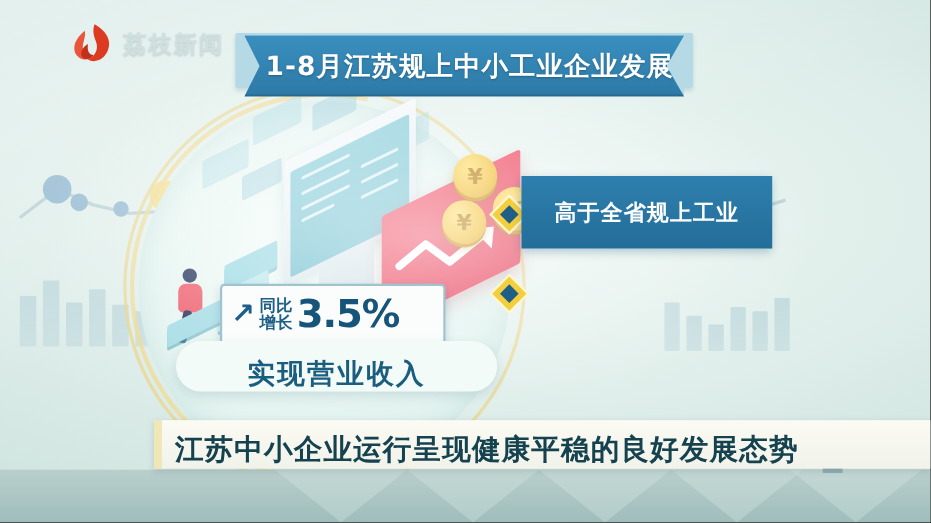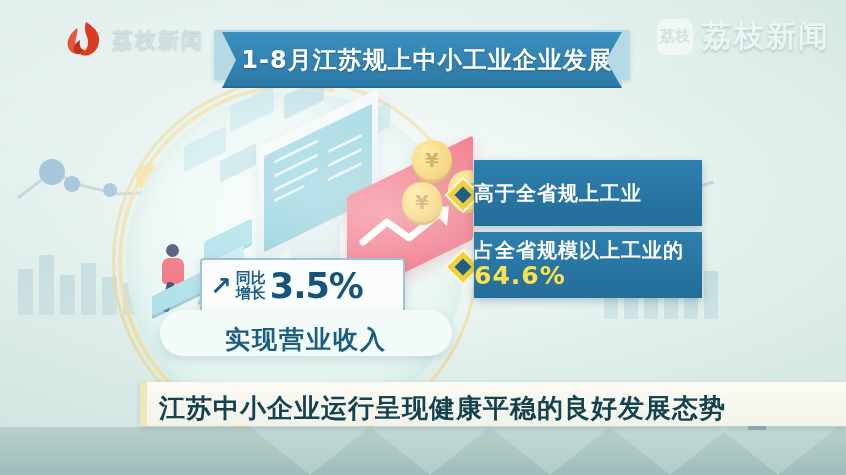--- a/index.html
+++ b/index.html
@@ -87,21 +87,21 @@
     display:flex;align-items:center;justify-content:center;
     clip-path:polygon(0 0,100% 0,100% 100%,0 100%,14px 50%);
     box-shadow:inset 0 -2px 0 rgba(0,0,0,.12);}
   .ribbon:after{content:"";position:absolute;right:0;top:0;width:16px;height:100%;
     background:#b6d9e6;clip-path:polygon(100% 0,100% 100%,0 50%);}
   .ribbon span{font-size:24px;font-weight:700;color:#fff;letter-spacing:1px;
     text-shadow:0 1px 2px rgba(0,0,0,.25);padding-left:10px;}
 
   
   .infobox{position:absolute;background:linear-gradient(180deg,#2e7fae,#236d99);
-    display:flex;flex-direction:column;justify-content:center;
+    display:flex;flex-direction:row;align-items:center;justify-content:center;
     box-shadow:0 3px 8px rgba(40,90,120,.3);}
   .infobox .l1{font-size:20px;font-weight:700;color:#ffffff;letter-spacing:1px;line-height:1.15;}
   .infobox .l2{font-size:21px;font-weight:700;color:#ffffff;letter-spacing:1px;line-height:1.15;}
   .infobox .num{font-size:25px;font-weight:700;color:#ffe14d;}
   .diamond{position:absolute;width:22px;height:22px;background:#f3cf3f;transform:rotate(45deg);
     box-shadow:0 0 0 2px #fff7d0;}
   .diamond i{position:absolute;inset:5px;background:#1f5f87;}
 
   
   .growth{position:absolute;left:200px;top:258px;width:185px;height:52px;
@@ -242,45 +242,35 @@
     <div class="chmark">
       <svg width="42" height="40" viewBox="0 0 42 40">
         <path d="M24 2 C34 8 40 16 36 26 C33 34 24 38 18 34 C25 31 28 24 25 17 C23 12 22 7 24 2 Z" fill="#dd3a22"></path>
         <path d="M15 8 C9 13 4 20 6 27 C8 33 15 36 20 33 C14 30 12 24 14 18 C15 14 16 11 15 8 Z" fill="#e8553a"></path>
         <path d="M18 20 C13 23 10 28 13 32 C16 35 21 34 23 30 C19 30 17 26 18 20 Z" fill="#c42f1c"></path>
       </svg>
     </div>
     <div class="chname">荔枝新闻</div>
   </div>
 
-  <div class="brand">
-    <div class="brand-mark">荔枝</div>
-    <div class="brand-text">荔枝新闻</div>
-  </div>
 
   <div class="ribbon-band"></div>
   <div class="ribbon">
     <span>1-8月江苏规上中小工业企业发展</span>
   </div>
 
   <div class="diamond" style="left:452px;top:184px;">
     <i></i>
   </div>
   <div class="infobox" style="left:474px;top:160px;width:228px;height:66px;">
     <div class="l1">高于全省规上工业</div>
   </div>
 
   <div class="diamond" style="left:452px;top:256px;">
     <i></i>
-  </div>
-  <div class="infobox" style="left:474px;top:232px;width:228px;height:66px;">
-    <div class="l1">占全省规模以上工业的</div>
-    <div class="l2">
-      <span class="num">64.6%</span>
-    </div>
   </div>
 
   <div class="growth">
     <div class="arrow">↗</div>
     <div class="lbl">
       <span>同比</span>
       <span>增长</span>
     </div>
     <div class="big">3.5%</div>
   </div>

